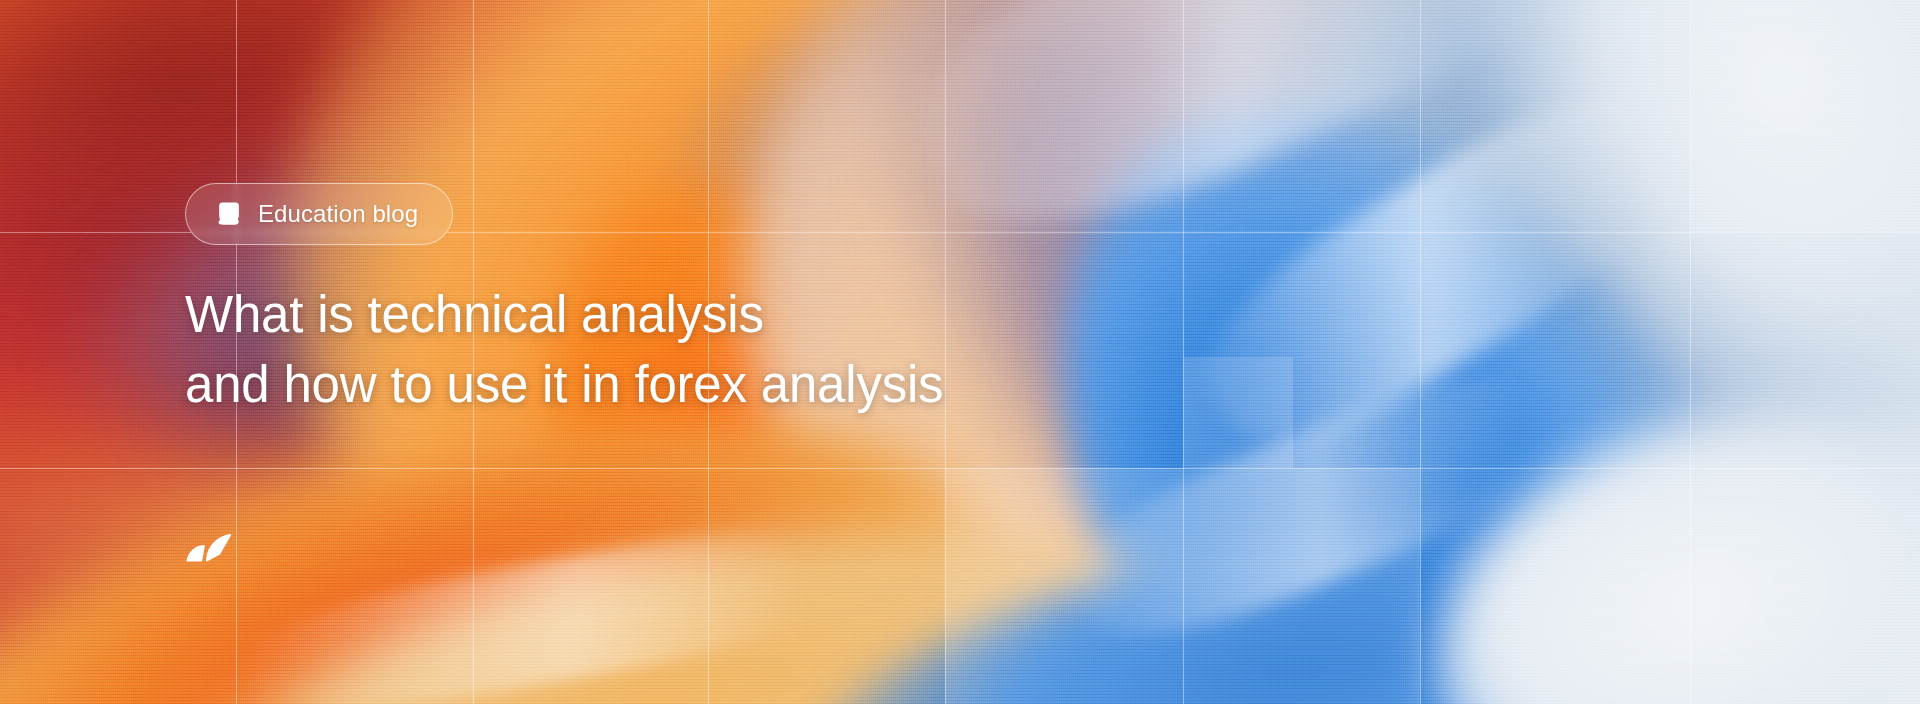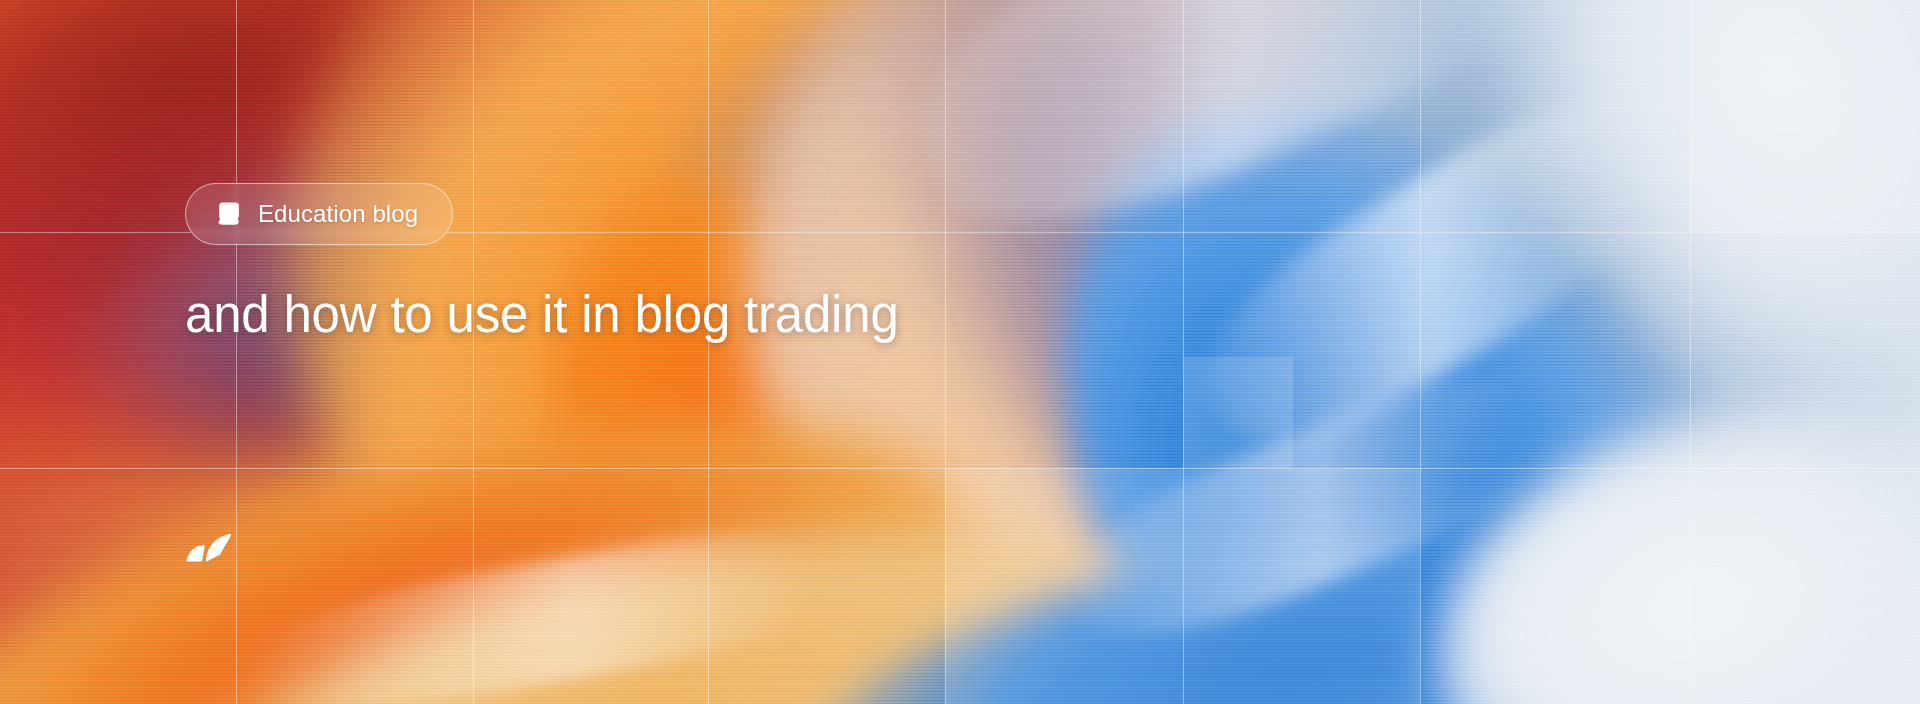--- a/index.html
+++ b/index.html
@@ -356,21 +356,22 @@
           <rect x="2.6" y="18.9" width="4.6" height="4.6" rx="2.3" fill="#ffffff"></rect>
           <rect x="5.0" y="16.6" width="17.8" height="2.6" fill="none"></rect>
           <path d="M5.1 17.1h17.6v1.1H5.1z" fill="none"></path>
           <path d="M3.6 3.2h19.0v13.0H6.6a3.0 3.0 0 0 0-3.0 3.0z" fill="#ffffff"></path>
         </svg>
       </span>
       <span class="badge-label">Education blog</span>
     </div>
 
     <h1 class="headline">
-      <span class="line">and how to use it in blog trading</span>
+      <span class="line">What is technical analysis</span>
+      <span class="line">and how to use it in forex analysis</span>
     </h1>
 
     <div class="brand">
       <span class="brand-mark">
         <svg viewBox="0 0 48 30" width="48" height="30" aria-hidden="true">
           <path d="M1.5 27.5C3.5 18.5 10.2 12.4 18.6 12.0c0.9 0 1.4 0.6 1.2 1.3L17.2 27.8c-0.1 0.5-0.5 0.8-1.0 0.8H2.6c-0.8 0-1.3-0.5-1.1-1.1z" fill="#ffffff"></path>
           <path d="M20.9 26.9C22.4 12.6 31.6 3.4 44.9 1.1c1.0-0.2 1.6 0.7 1.1 1.5L35.0 21.4c-0.2 0.3-0.5 0.5-0.8 0.6L22.4 28.3c-0.9 0.4-1.6-0.2-1.5-1.4z" fill="#ffffff"></path>
         </svg>
       </span>
     </div>

